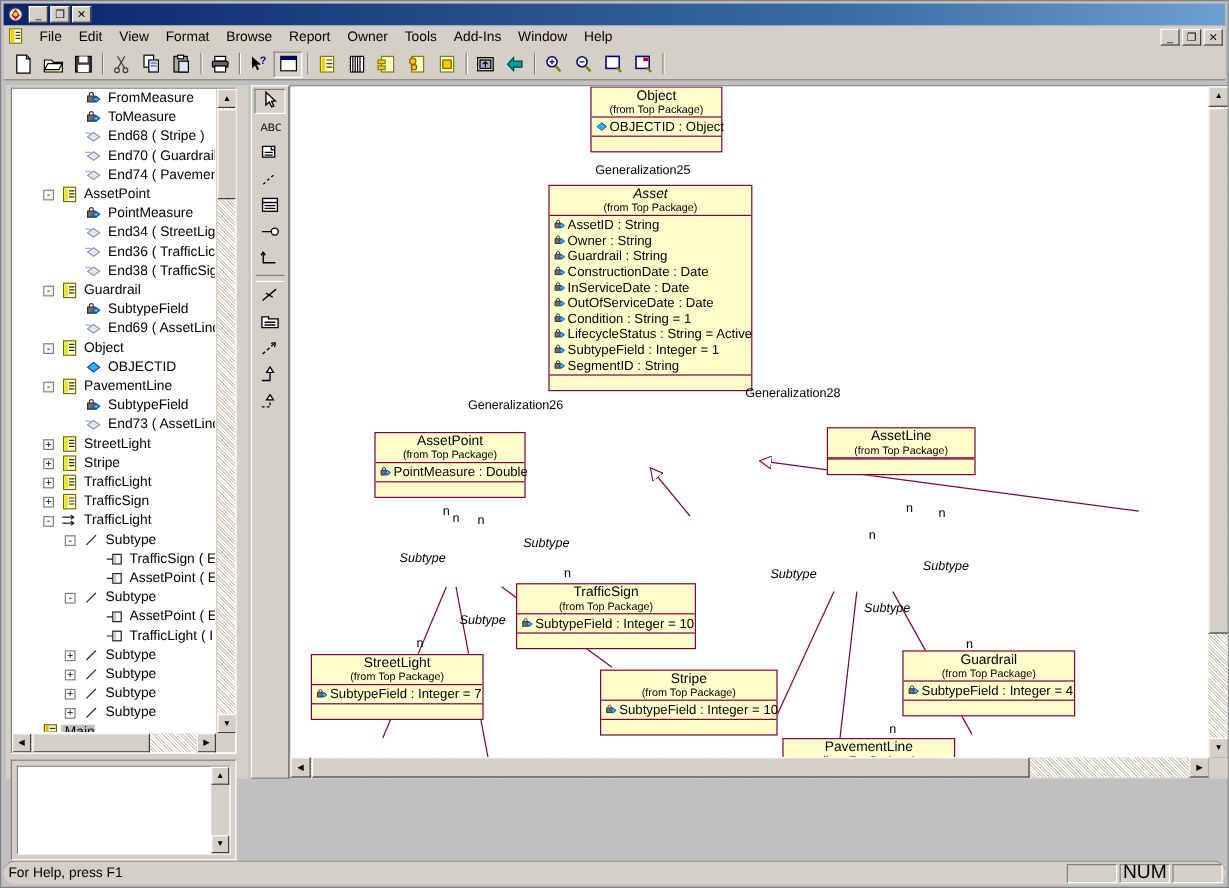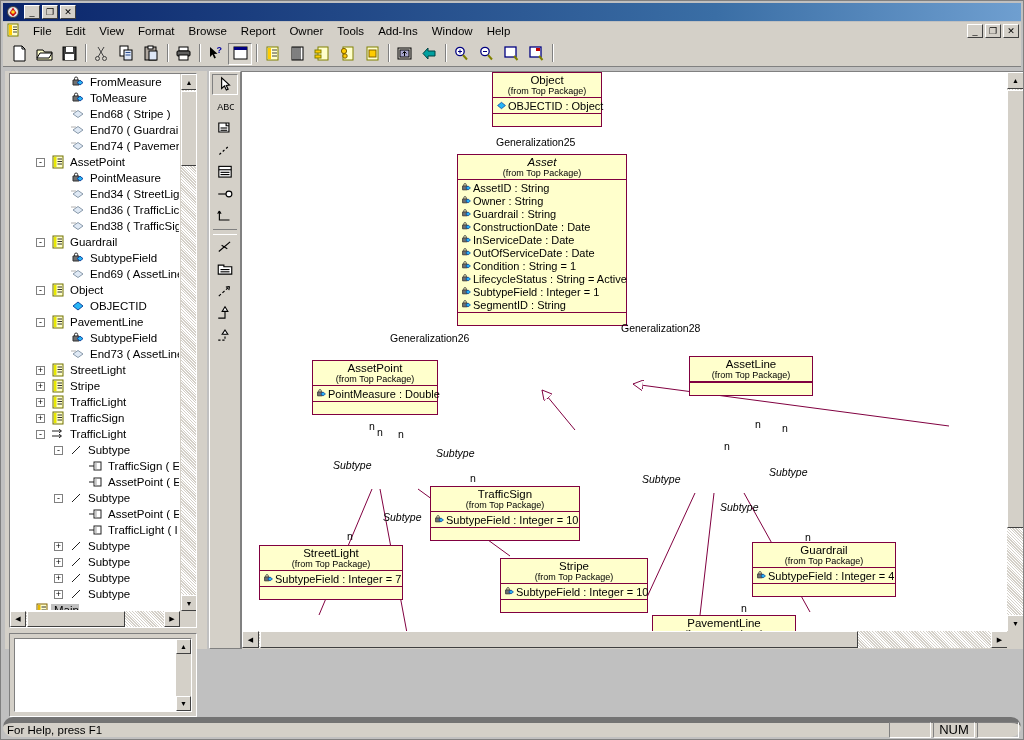--- a/index.html
+++ b/index.html
@@ -204,30 +204,30 @@
   .wlabel {
     position: absolute; font-size: 10.5px; color: #000; white-space: nowrap;
   }
   .wlabel.ital { font-style: italic; }
   .wmult { position: absolute; font-size: 10.5px; color: #000; }
 
   
   .statusbar {
     position: absolute; left: 2px; bottom: 2px; width: 1018px; height: 20px;
     background: #d4d0c8; display: flex; align-items: center;
-    border-top: 6px solid #737373;
+    border-top: 1px solid #737373;
     border-radius: 10px;
   }
   .status-main {
     flex: 1; padding-left: 4px; font-size: 11.5px; color: #000;
   }
   .status-cell {
     width: 42px; height: 16px; margin-right: 2px;
     border: 1px solid #808080; border-right-color: #ffffff; border-bottom-color: #ffffff;
-    font-size: 13px; text-align: center; line-height: 14px;
+    font-size: 16px; text-align: center; line-height: 14px;
   }
 </style>
 </head>
 <body>
 
 <div id="app">
 
   <div class="titlebar">
     <span class="tb-icon">
       <svg width="14" height="13" viewBox="0 0 14 13">

